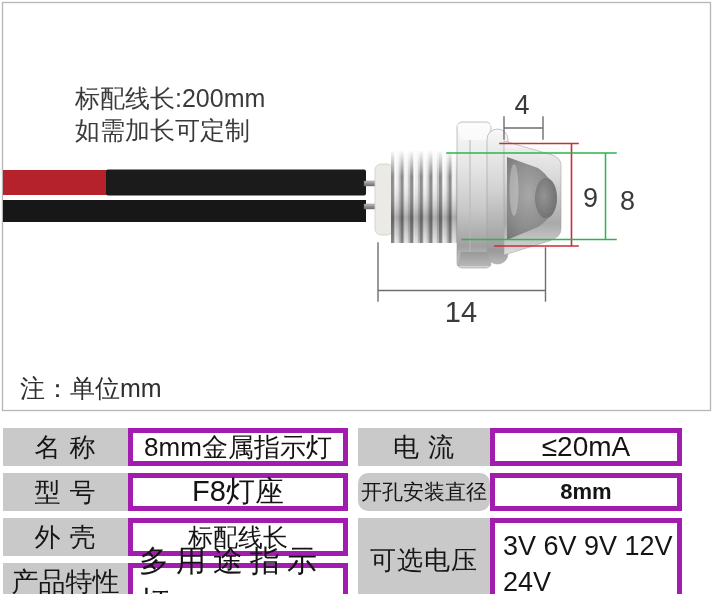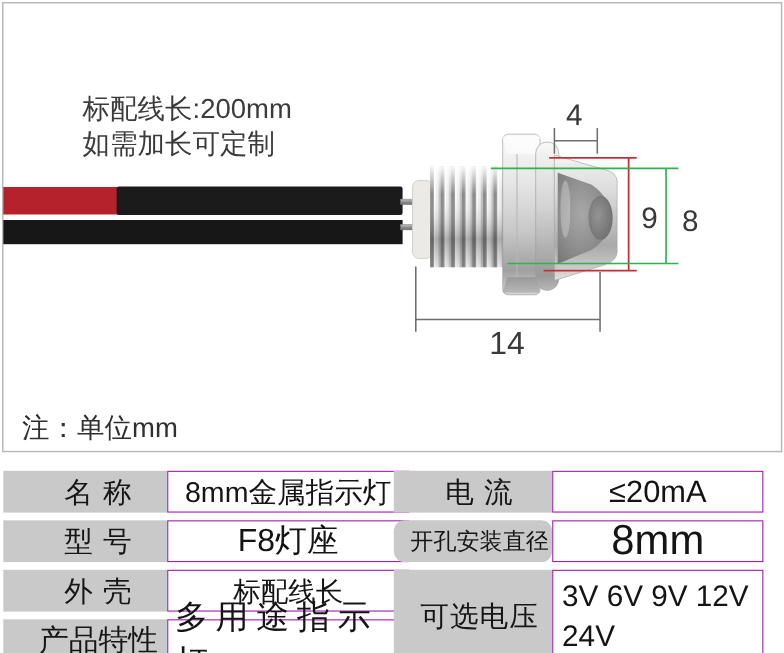--- a/index.html
+++ b/index.html
@@ -11,35 +11,35 @@
   
   .spec{position:absolute;top:428px;}
   .spec-left{left:3px;}
   .spec-right{left:358px;}
   .trow{display:flex;margin-bottom:7px;}
   .tlabel{
     background:#c9c9c9;display:flex;align-items:center;justify-content:center;
     font-size:26px;letter-spacing:1px;color:#161616;flex:none;
   }
   .tvalue{
-    background:#fff;border:1px solid #a21caf;display:flex;align-items:center;justify-content:center;
+    background:#fff;border:5px solid #a21caf;display:flex;align-items:center;justify-content:center;
     font-size:26px;color:#141414;flex:none;box-sizing:border-box;
   }
-  .spec-left .tlabel{width:125px;height:38px;padding-left:24px;}
+  .spec-left .tlabel{width:125px;height:38px;}
   .spec-left .tvalue{width:220px;height:38px;}
-  .spec-right .tlabel{width:132px;height:38px;padding-left:12px;}
+  .spec-right .tlabel{width:132px;height:38px;}
   .spec-right .tvalue{width:192px;height:38px;}
   .h-big{height:85px !important;}
   .val-model{font-size:29px;}
   .val-shell{font-size:25px;}
   .val-kai{font-family:"Liberation Serif","DejaVu Serif",serif;font-size:30px;letter-spacing:7px;padding-left:6px;}
   .lbl-feature{font-size:27px;letter-spacing:0;}
   .lbl-long{font-size:21px;letter-spacing:0;border-radius:10px;}
   .val-current{font-size:28px;}
-  .val-hole{font-size:38px;font-weight:400;}
+  .val-hole{font-size:22px;font-weight:700;}
   .val-volt{flex-direction:column;align-items:flex-start;justify-content:flex-start;
     padding:5px 0 0 8px;font-size:27px;font-weight:500;line-height:36px;}
 </style>
 </head>
 <body>
 
 <div class="stage">
 
   <svg class="photo-svg" width="713" height="414" viewBox="0 0 713 414">
     <defs>

